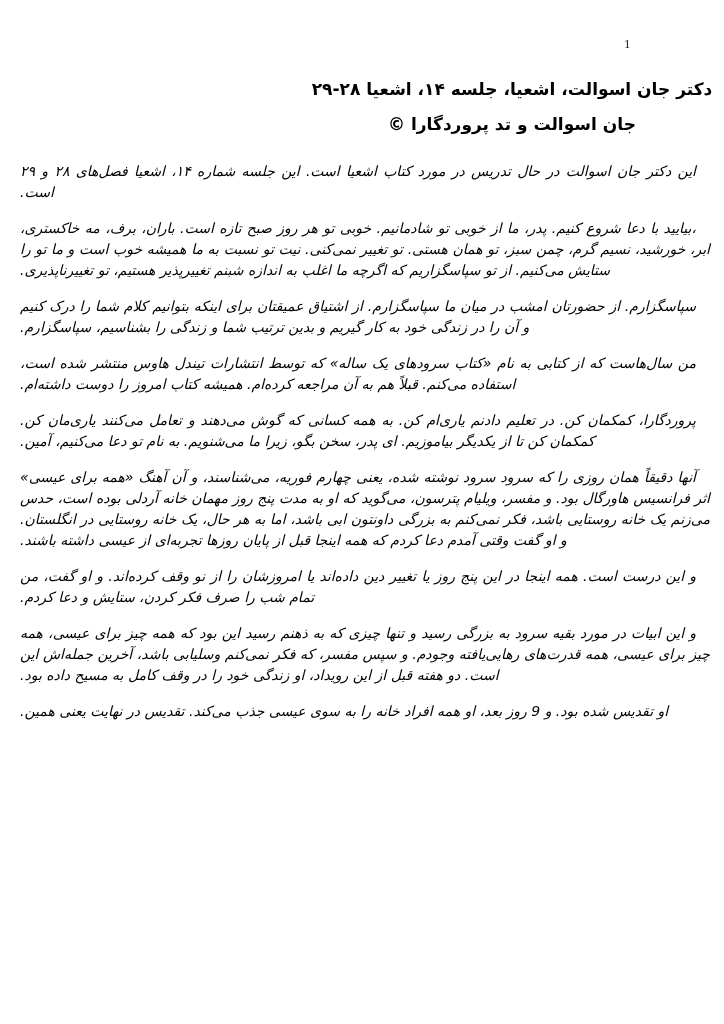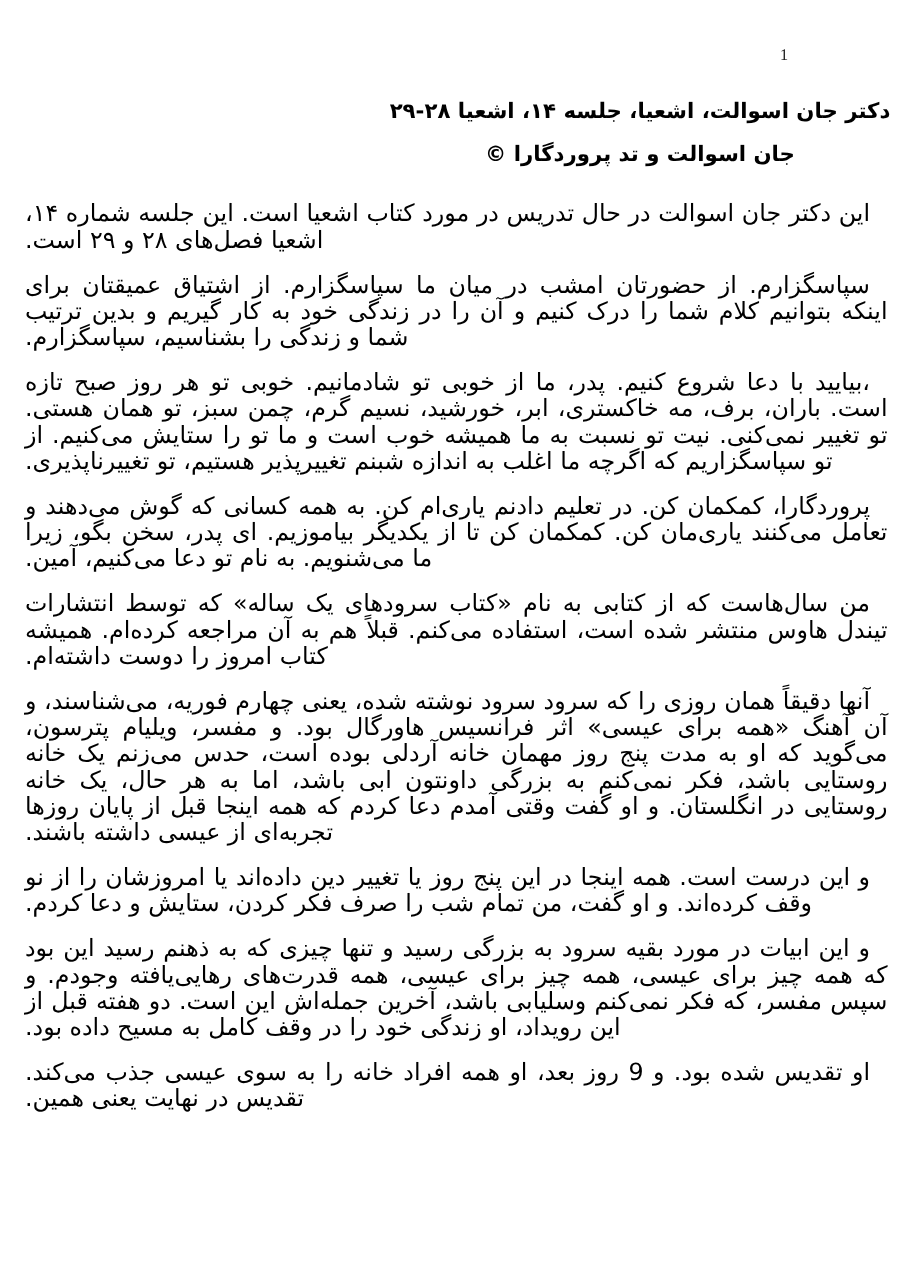--- a/index.html
+++ b/index.html
@@ -39,44 +39,45 @@
     font-weight: bold;
     text-align: center;
   }
   .doc-body {
     direction: rtl;
     unicode-bidi: embed;
     margin: 21px 14px 0 20px;
   }
   .para {
     margin: 0 0 15px 0;
-    font-size: 19px;
+    font-size: 14px;
     line-height: 21px;
     text-align: justify;
     text-align-last: left; 
     text-indent: 14px;     
+    font-style: italic;
   }
 </style>
 </head>
 <body>
 
 <div class="page">
 
   <div class="page-number">1</div>
 
   <header class="doc-title">
     <h1>دکتر جان اسوالت، اشعیا، جلسه ۱۴، اشعیا ۲۸-۲۹</h1>
     <h1>جان اسوالت و تد پروردگارا ©</h1>
   </header>
 
   <main class="doc-body">
     <p class="para">این دکتر جان اسوالت در حال تدریس در مورد کتاب اشعیا است. این جلسه شماره ۱۴، اشعیا فصل‌های ۲۸ و ۲۹ است.</p>
+    <p class="para">،بیایید با دعا شروع کنیم. پدر، ما از خوبی تو شادمانیم. خوبی تو هر روز صبح تازه است. باران، برف، مه خاکستری، ابر، خورشید، نسیم گرم، چمن سبز، تو همان هستی. تو تغییر نمی‌کنی. نیت تو نسبت به ما همیشه خوب است و ما تو را ستایش می‌کنیم. از تو سپاسگزاریم که اگرچه ما اغلب به اندازه شبنم تغییرپذیر هستیم، تو تغییرناپذیری.</p>
     <p class="para">سپاسگزارم. از حضورتان امشب در میان ما سپاسگزارم. از اشتیاق عمیقتان برای اینکه بتوانیم کلام شما را درک کنیم و آن را در زندگی خود به کار گیریم و بدین ترتیب شما و زندگی را بشناسیم، سپاسگزارم.</p>
-    <p class="para">،بیایید با دعا شروع کنیم. پدر، ما از خوبی تو شادمانیم. خوبی تو هر روز صبح تازه است. باران، برف، مه خاکستری، ابر، خورشید، نسیم گرم، چمن سبز، تو همان هستی. تو تغییر نمی‌کنی. نیت تو نسبت به ما همیشه خوب است و ما تو را ستایش می‌کنیم. از تو سپاسگزاریم که اگرچه ما اغلب به اندازه شبنم تغییرپذیر هستیم، تو تغییرناپذیری.</p>
+    <p class="para">من سال‌هاست که از کتابی به نام «کتاب سرودهای یک ساله» که توسط انتشارات تیندل هاوس منتشر شده است، استفاده می‌کنم. قبلاً هم به آن مراجعه کرده‌ام. همیشه کتاب امروز را دوست داشته‌ام.</p>
     <p class="para">پروردگارا، کمکمان کن. در تعلیم دادنم یاری‌ام کن. به همه کسانی که گوش می‌دهند و تعامل می‌کنند یاری‌مان کن. کمکمان کن تا از یکدیگر بیاموزیم. ای پدر، سخن بگو، زیرا ما می‌شنویم. به نام تو دعا می‌کنیم، آمین.</p>
-    <p class="para">من سال‌هاست که از کتابی به نام «کتاب سرودهای یک ساله» که توسط انتشارات تیندل هاوس منتشر شده است، استفاده می‌کنم. قبلاً هم به آن مراجعه کرده‌ام. همیشه کتاب امروز را دوست داشته‌ام.</p>
     <p class="para">آنها دقیقاً همان روزی را که سرود سرود نوشته شده، یعنی چهارم فوریه، می‌شناسند، و آن آهنگ «همه برای عیسی» اثر فرانسیس هاورگال بود. و مفسر، ویلیام پترسون، می‌گوید که او به مدت پنج روز مهمان خانه آردلی بوده است، حدس می‌زنم یک خانه روستایی باشد، فکر نمی‌کنم به بزرگی داونتون ابی باشد، اما به هر حال، یک خانه روستایی در انگلستان. و او گفت وقتی آمدم دعا کردم که همه اینجا قبل از پایان روزها تجربه‌ای از عیسی داشته باشند.</p>
     <p class="para">و این درست است. همه اینجا در این پنج روز یا تغییر دین داده‌اند یا امروز‌شان را از نو وقف کرده‌اند. و او گفت، من تمام شب را صرف فکر کردن، ستایش و دعا کردم.</p>
     <p class="para">و این ابیات در مورد بقیه سرود به بزرگی رسید و تنها چیزی که به ذهنم رسید این بود که همه چیز برای عیسی، همه چیز برای عیسی، همه قدرت‌های رهایی‌یافته وجودم. و سپس مفسر، که فکر نمی‌کنم وسلیابی باشد، آخرین جمله‌اش این است. دو هفته قبل از این رویداد، او زندگی خود را در وقف کامل به مسیح داده بود.</p>
     <p class="para">او تقدیس شده بود. و 9 روز بعد، او همه افراد خانه را به سوی عیسی جذب می‌کند. تقدیس در نهایت یعنی همین.</p>
   </main>
 
 </div>
 
 </body></html>

